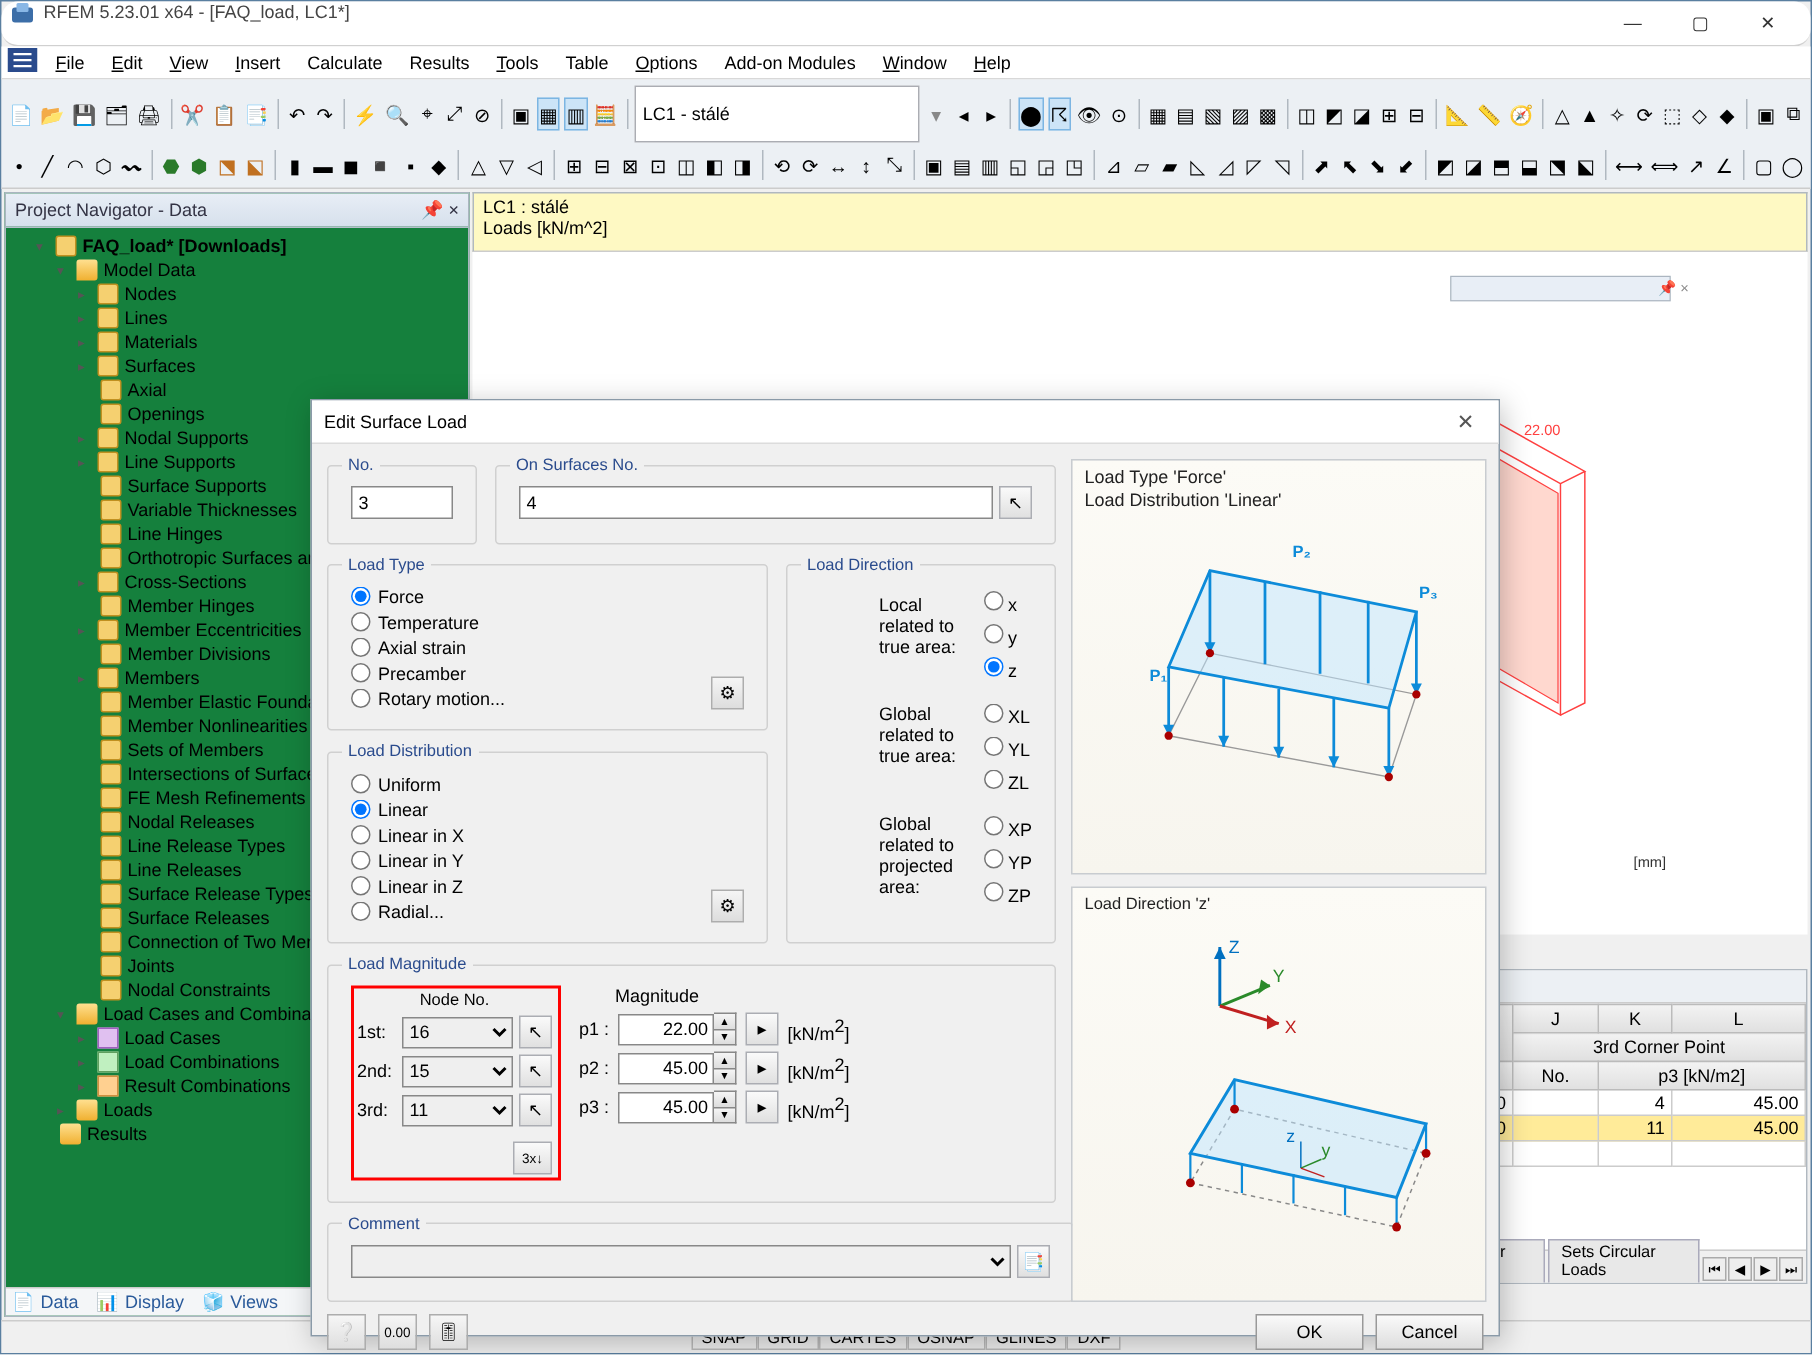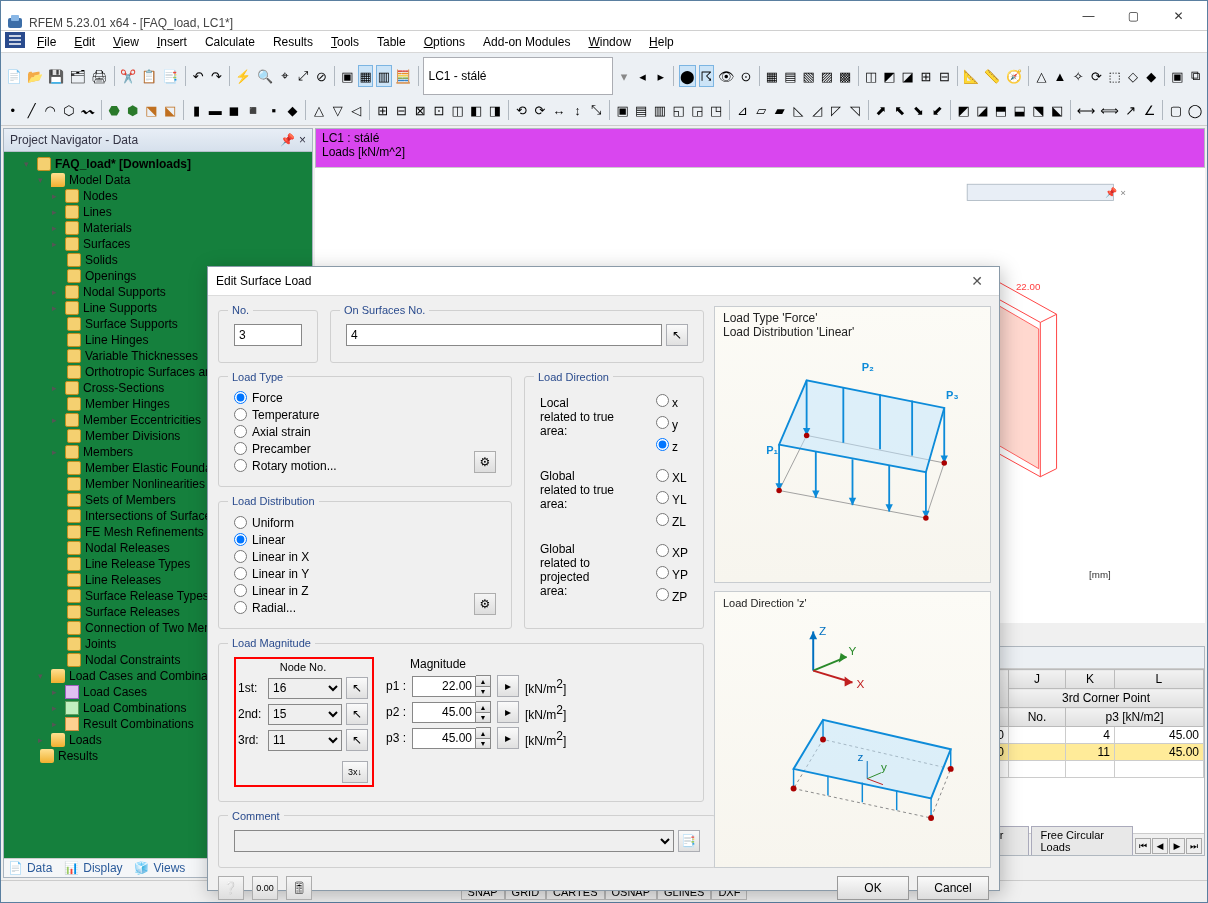--- a/index.html
+++ b/index.html
@@ -1,20 +1,20 @@
 <!DOCTYPE html>
 <html><head>
 <meta charset="utf-8">
 <style>
 * { box-sizing: border-box; font-family: "Segoe UI", Tahoma, sans-serif; font-size: 12px; }
 body { margin: 0; background: #fff; overflow: hidden; }
 .window { width: 1208px; height: 903px; border: 1px solid #5a7fa0; display: flex; flex-direction: column; background: #f0f0f0; }
 
 
-.titlebar { height: 30px; background: #fff; color: #444; display: flex; align-items: flex-end; padding: 0 6px; border-bottom: 1px solid #d0d0d0; }
+.titlebar { height: 30px; background: #fff; color: #444; display: flex; align-items: flex-start; padding: 0 6px; border-bottom: 1px solid #d0d0d0; border-radius: 11px; }
 .titlebar .icon-app { width: 16px; height: 16px; margin-right: 6px; display:inline-flex; align-items:center; justify-content:center; }
 .titlebar .title { flex: 1; }
 .titlebar .winctrl { display: flex; }
 .titlebar .winctrl div { width: 45px; height: 28px; display: flex; align-items: center; justify-content: center; cursor: pointer; color:#333; }
 
 
 .menubar { height: 22px; background: #fff; padding: 0 4px; display: flex; align-items: center; gap: 2px; border-bottom: 1px solid #d8d8d8; }
 .menubar span { padding: 2px 8px; cursor: pointer; }
 .menubar span u { text-decoration: underline; }
 
@@ -44,21 +44,21 @@
 .ti.data { background: #f5d070; border:1px solid #c09020; border-radius:2px;}
 .ti.load { background:#e0c0f0; border:1px solid #a060c0;}
 .ti.green { background:#c0f0c0; border:1px solid #60a060;}
 .ti.orange { background:#ffd090; border:1px solid #d09040;}
 
 .nav-btm { border-top: 1px solid #ccc; padding: 2px 4px; display:flex; gap:12px; background:#f4f6f8;}
 .nav-btm span { display:flex; align-items:center; gap:4px; cursor:pointer; color:#2a5a9a;}
 
 
 .work { flex: 1; position: relative; margin: 2px 2px 2px 0; }
-.work-top { position:absolute; top:0; left:0; right:0; height:40px; border:1px solid #b0b8c0; border-bottom:1px solid #ccc; background:#d946ef; padding:2px 6px; font-size:11px; line-height:14px;}
+.work-top { position:absolute; top:0; left:0; right:0; height:40px; border:1px solid #b0b8c0; border-bottom:1px solid #ccc; background:#fef9c3; padding:2px 6px; font-size:11px; line-height:14px;}
 .work-canvas { position:absolute; top:40px; left:0; right:0; bottom:255px; background:#fff; }
 
 
 .dialog { position: absolute; left: 206px; top: 140px; width: 793px; height: 625px; background: #f0f0f0; border: 1px solid #8a9aa8; box-shadow: 2px 4px 18px rgba(0,0,0,0.25); display: flex; flex-direction: column; z-index: 20; }
 .dlg-title { height: 30px; background: #fff; border-bottom: 1px solid #dcdcdc; display: flex; align-items: center; padding: 0 8px; }
 .dlg-title .t { flex: 1; }
 .dlg-close { width: 28px; height: 28px; display: flex; align-items: center; justify-content: center; cursor: pointer; color:#555; font-size:14px;}
 .dlg-body { flex: 1; display: flex; padding: 8px; gap: 8px; }
 .dlg-left { width: 490px; display: flex; flex-direction: column; gap: 0px; }
 .dlg-right { flex: 1; display: flex; flex-direction: column; gap: 8px; padding-top:2px;}
@@ -71,21 +71,21 @@
 .tin { width: 100%; height: 22px; border: 1px solid #888; padding: 0 4px; background: #fff; }
 .pickbtn { width: 22px; height: 22px; border: 1px solid #abadb3; background: linear-gradient(#fafafa,#e0e0e0); cursor: pointer; display:inline-flex; align-items:center; justify-content:center;}
 .panel-row2 { display:flex; gap:8px; margin-top:8px;}
 .ltype { flex: 1; }
 .ldir { width: 180px; }
 .rlist { display: flex; flex-direction: column; gap: 3px; padding: 4px 6px 6px 6px; position:relative;}
 .rlist label { display: flex; align-items: center; gap: 5px; cursor:pointer; }
 .rlist input[type=radio]{ margin:0; }
 .iconbtn { position:absolute; right:6px; width:22px; height:22px; border:1px solid #adadad; background:linear-gradient(#f5f5f5,#ddd); cursor:pointer; display:flex; align-items:center; justify-content:center;}
 .dircol { display:flex; gap:10px; padding: 4px 6px 6px 6px; }
-.dircol .lbls { flex:1; display:flex; flex-direction:column; justify-content:space-around; gap:20px;}
+.dircol .lbls { flex:1; display:flex; flex-direction:column; justify-content:space-around; gap:20px;margin-left:46px;}
 .dircol .opts { display:flex; flex-direction:column; gap:3px;}
 .hl-red { border: 2px solid #ff0000; padding: 2px 4px 2px 2px; }
 .magrow { display: flex; gap: 12px; padding: 4px 6px 6px 6px; }
 .nodecol { width: 130px; display:flex; flex-direction:column; gap:4px;}
 .nodecol .hdr { text-align:center; font-size:11px; }
 .noderow { display:flex; align-items:center; gap:4px;}
 .noderow span.lab { width:26px; }
 select.nodsel{ flex:1; height:21px; border:1px solid #888; }
 .magcol { flex:1; display:flex; flex-direction:column; gap:4px; padding-top:0;}
 .magcol .hdr { padding-left:24px; }
@@ -346,21 +346,21 @@
                 </summary>
               </details>
             <details>
                 <summary>
                   <span class="ti data"></span>
                   <span>Surfaces</span>
                 </summary>
               </details>
             <div class="leaf">
                 <span class="ti data"></span>
-                <span>Solids</span>
+                <span>Axial</span>
               </div>
             <div class="leaf">
                 <span class="ti data"></span>
                 <span>Openings</span>
               </div>
             <details>
                 <summary>
                   <span class="ti data"></span>
                   <span>Nodal Supports</span>
                 </summary>
@@ -370,25 +370,25 @@
                   <span class="ti data"></span>
                   <span>Line Supports</span>
                 </summary>
               </details>
             <div class="leaf">
                 <span class="ti data"></span>
                 <span>Surface Supports</span>
               </div>
             <div class="leaf">
                 <span class="ti data"></span>
+                <span>Variable Thicknesses</span>
+              </div>
+            <div class="leaf">
+                <span class="ti data"></span>
                 <span>Line Hinges</span>
-              </div>
-            <div class="leaf">
-                <span class="ti data"></span>
-                <span>Variable Thicknesses</span>
               </div>
             <div class="leaf">
                 <span class="ti data"></span>
                 <span>Orthotropic Surfaces and Membranes</span>
               </div>
             <details>
                 <summary>
                   <span class="ti data"></span>
                   <span>Cross-Sections</span>
                 </summary>
@@ -617,21 +617,21 @@
         </div>
         <div class="tabs">
           <div class="tab">Nodal Loads</div>
           <div class="tab">Member Loads</div>
           <div class="tab">Line Loads</div>
           <div class="tab active">Surface Loads</div>
           <div class="tab">Solid Loads</div>
           <div class="tab">Free Concentrated Loads</div>
           <div class="tab">Free Line Loads</div>
           <div class="tab">Free Rectangular Loads</div>
-          <div class="tab">Free Circular Loads</div>
+          <div class="tab">Sets Circular Loads</div>
           <div class="fill"></div>
           <div class="nav">
             <div>⏮</div>
             <div>◀</div>
             <div>▶</div>
             <div>⏭</div>
           </div>
         </div>
       </div>
 

